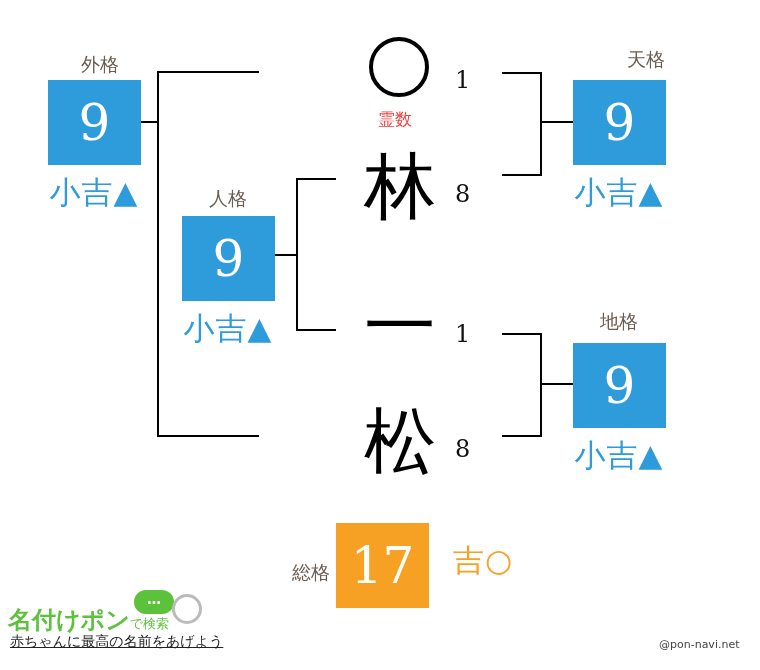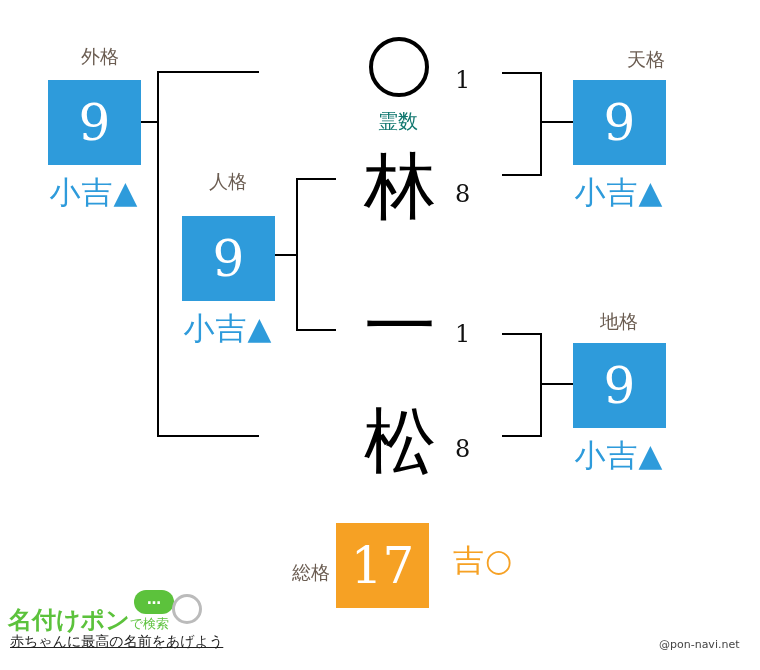--- a/index.html
+++ b/index.html
@@ -10,42 +10,42 @@
   .box { width:93px; height:85px; color:#fff; font-family:"DejaVu Serif", serif;
          font-size:50px; display:flex; align-items:center; justify-content:center; }
   .box.blue { background:#2e9bdb; }
   .box.orange { background:#f6a124; width:93px; height:85px; }
   .fortune { font-size:31px; color:#2e9bdb; width:130px; text-align:center; letter-spacing:1px; }
   .fortune.orange { color:#f6a124; text-align:left; }
   .line { background:#000; }
   .kanji { font-family:"DejaVu Serif", serif; font-size:72px; color:#000; line-height:1; width:90px; text-align:center; }
   .stroke { font-family:"DejaVu Serif", serif; font-size:24px; color:#111; }
   .reisu-circle { width:60px; height:60px; border:4px solid #000; border-radius:50%; box-sizing:border-box; }
-  .reisu-label { font-size:20px; color:#0f766e; }
+  .reisu-label { font-size:17px; color:#ef4444; }
   .logo-title { color:#5cc23c; font-weight:bold; font-size:24px; }
   .logo-sub { color:#5cc23c; font-size:13px; }
   .tagline { font-size:14px; color:#222; }
   .credit { font-size:11px; color:#444; }
   .bubble { width:40px; height:24px; background:#5cc23c; border-radius:12px; color:#fff;
             font-size:14px; text-align:center; line-height:18px; font-weight:bold; }
   .baby { width:30px; height:30px; border:3px solid #bbb; border-radius:50%; box-sizing:border-box; }
 </style>
 </head>
 <body>
 
-<div class="abs label" style="left:54px;top:44px;">外格</div>
+<div class="abs label" style="left:54px;top:52px;">外格</div>
 <div class="abs box blue" style="left:48px;top:80px;">9</div>
 <div class="abs fortune" style="left:29px;top:172px;">小吉▲</div>
 
 <div class="abs line" style="left:141px;top:121px;width:18px;height:2px;"></div>
 <div class="abs line" style="left:157px;top:71px;width:2px;height:366px;"></div>
 <div class="abs line" style="left:157px;top:71px;width:102px;height:2px;"></div>
 <div class="abs line" style="left:157px;top:435px;width:102px;height:2px;"></div>
 
-<div class="abs label" style="left:182px;top:169px;">人格</div>
+<div class="abs label" style="left:182px;top:186px;">人格</div>
 <div class="abs box blue" style="left:182px;top:216px;">9</div>
 <div class="abs fortune" style="left:163px;top:308px;">小吉▲</div>
 
 <div class="abs line" style="left:275px;top:254px;width:23px;height:2px;"></div>
 <div class="abs line" style="left:296px;top:178px;width:2px;height:153px;"></div>
 <div class="abs line" style="left:296px;top:178px;width:40px;height:2px;"></div>
 <div class="abs line" style="left:296px;top:329px;width:40px;height:2px;"></div>
 
 <div class="abs reisu-circle" style="left:369px;top:37px;"></div>
 <div class="abs stroke" style="left:455px;top:66px;">1</div>

